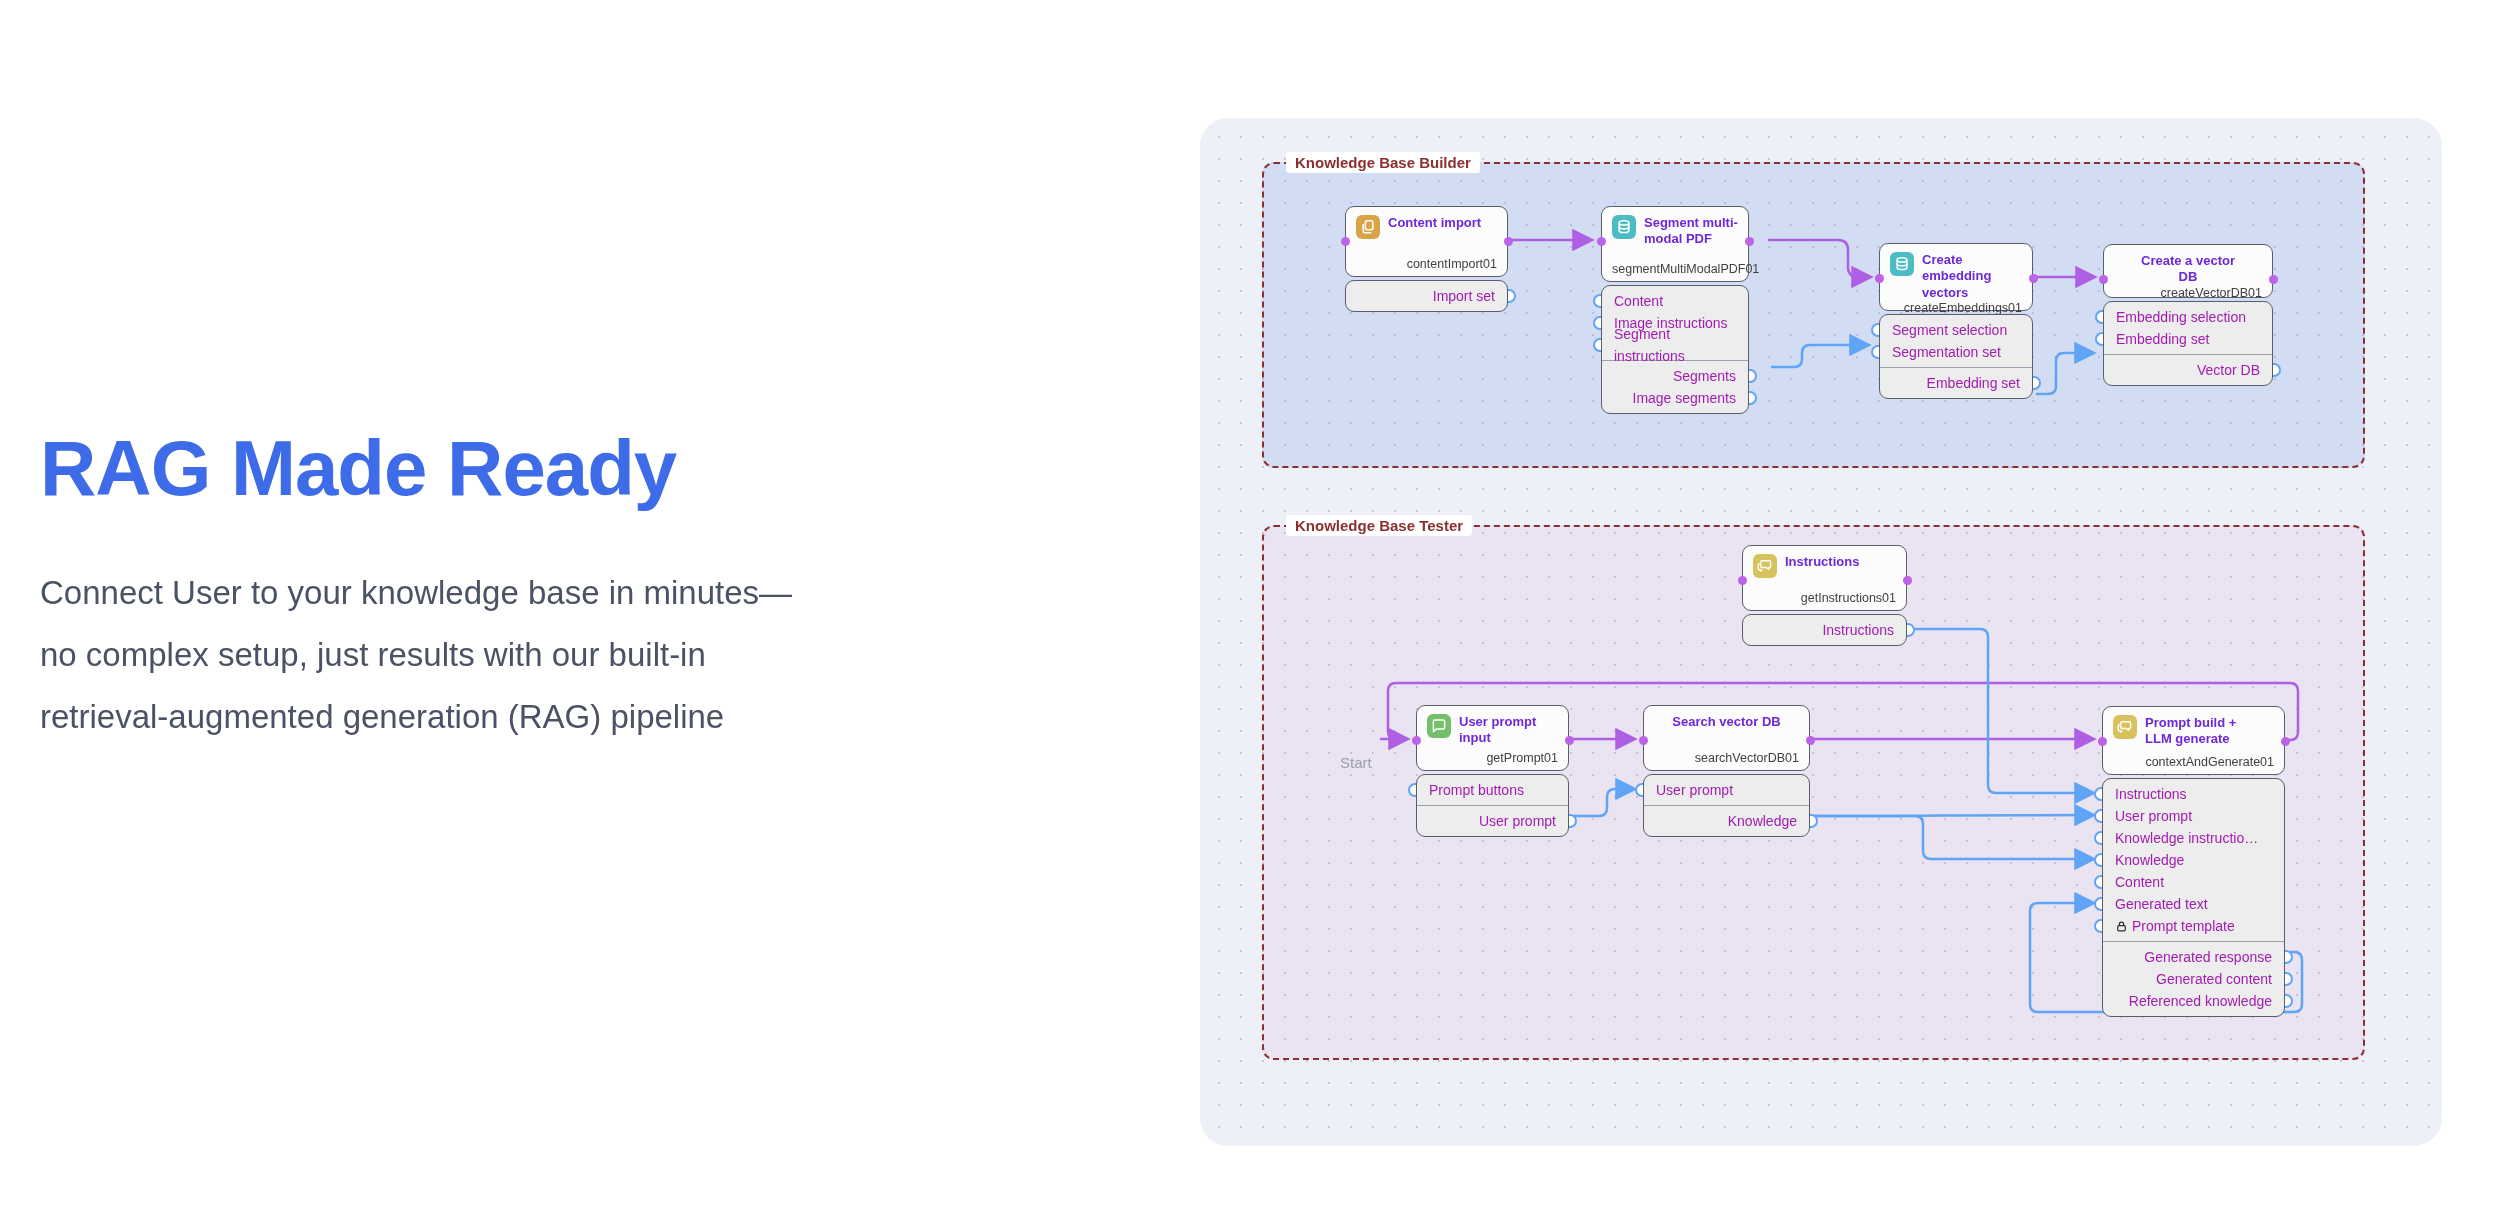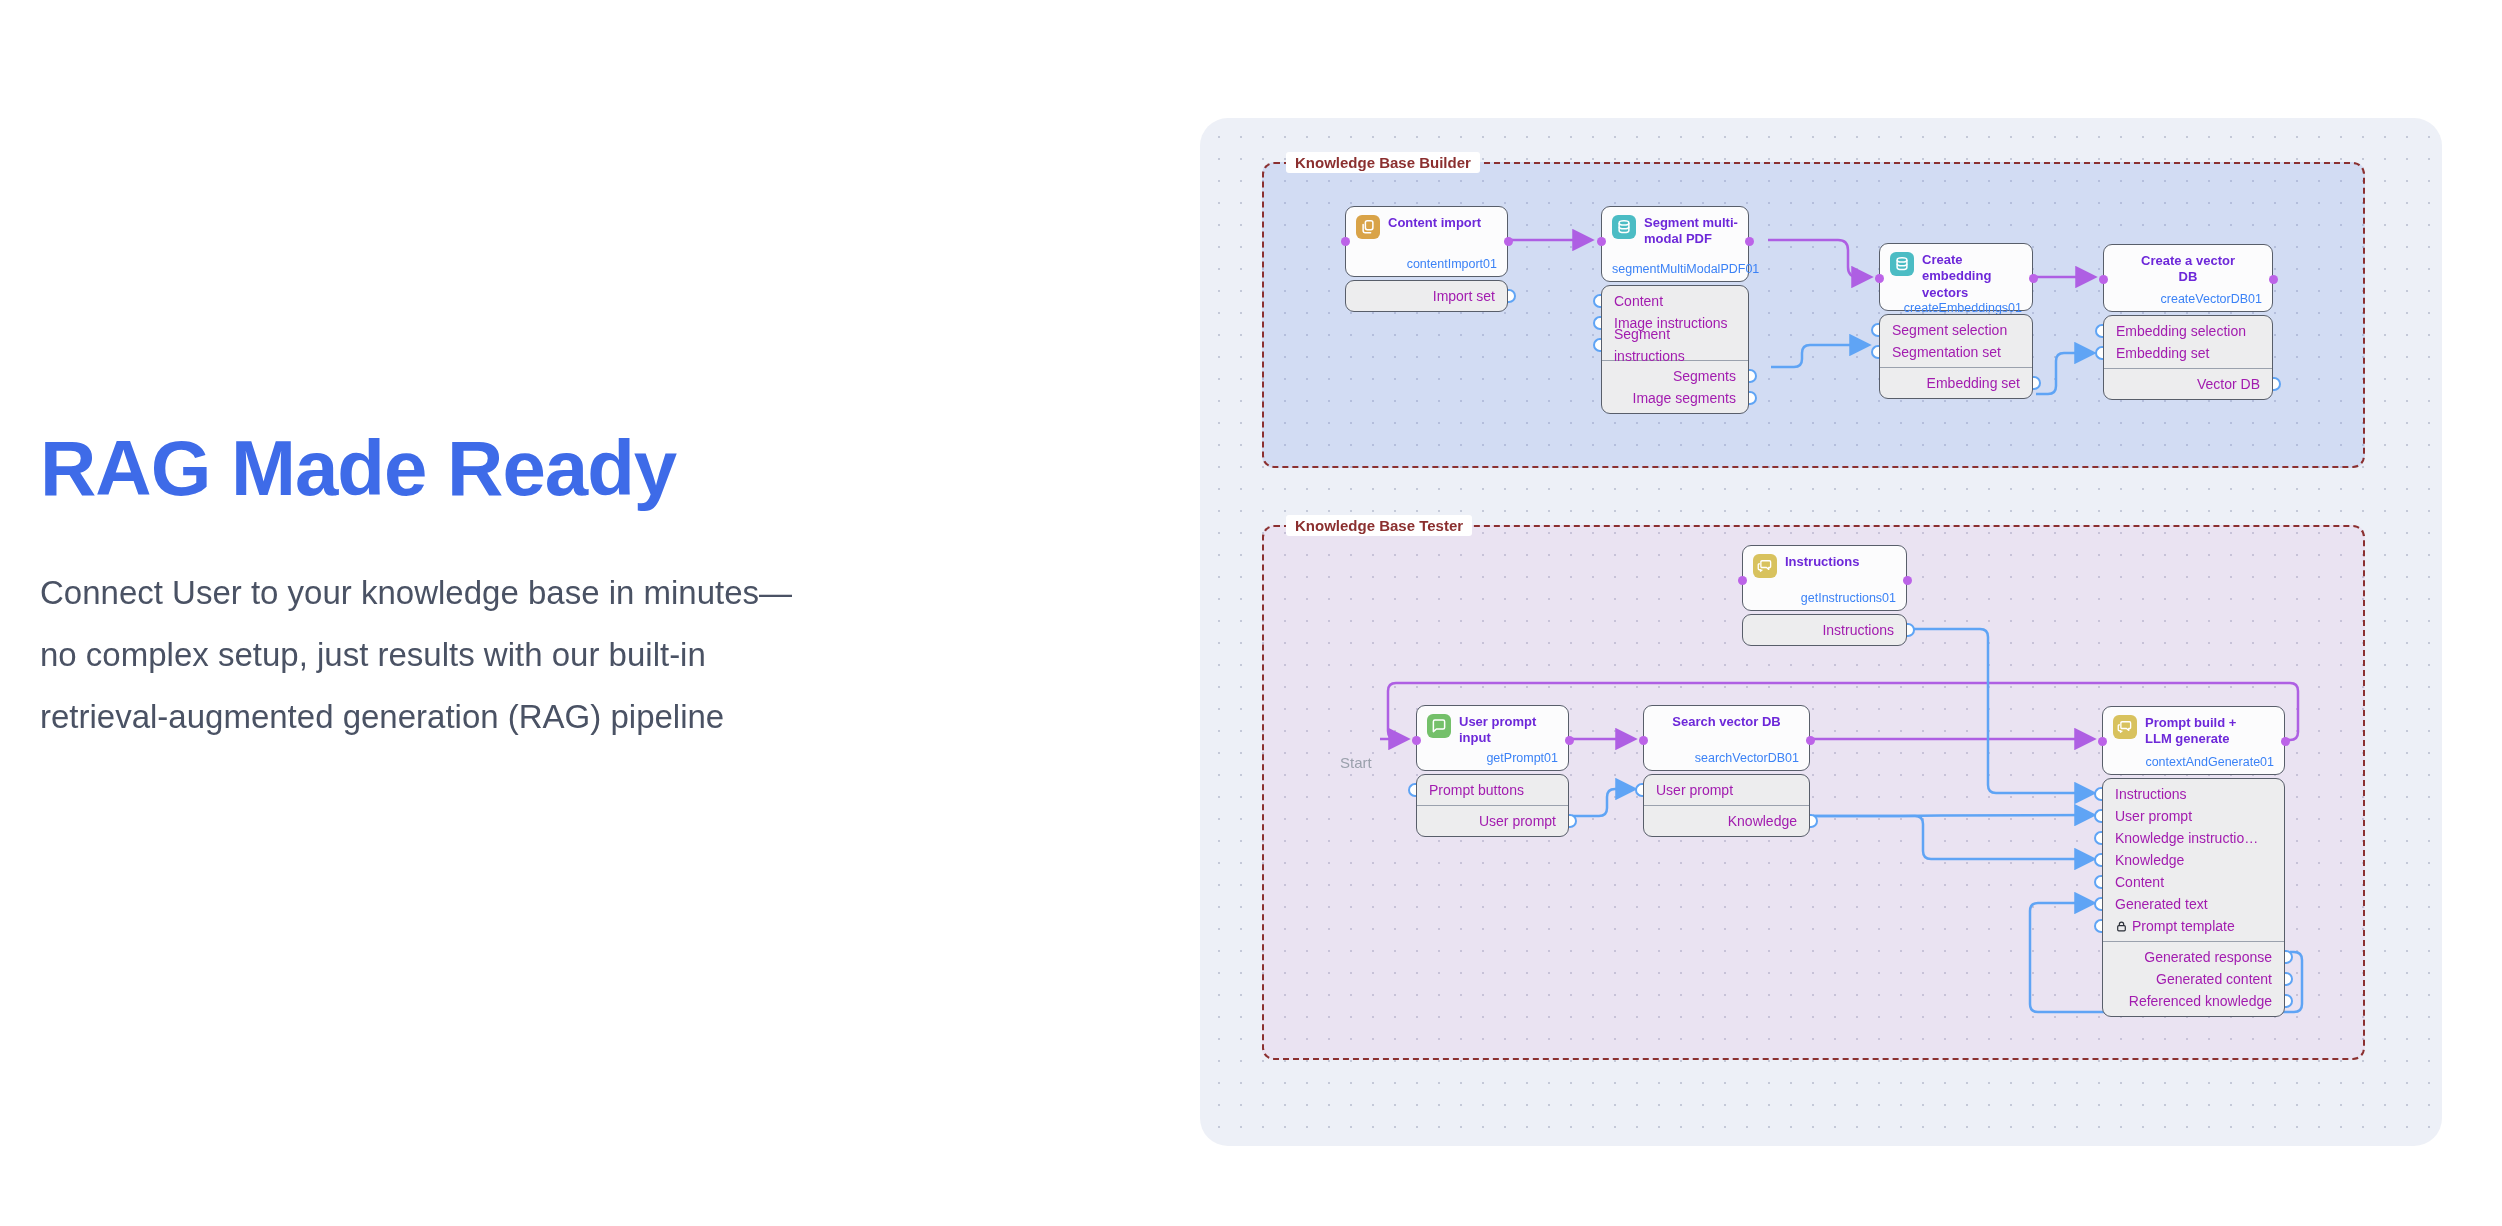--- a/index.html
+++ b/index.html
@@ -28,21 +28,21 @@
 
   
   .node { position:absolute; z-index:2; display:flex; flex-direction:column; gap:3px; }
   .node-header { position:relative; background:#FCFCFD; border:1.5px solid #585E6A; border-radius:9px;
     padding:8px 10px 5px; display:flex; flex-direction:column; }
   .title-row { display:flex; gap:8px; align-items:flex-start; }
   .node-icon { width:24px; height:24px; border-radius:6px; flex:none; display:flex; align-items:center; justify-content:center; }
   .node-icon svg { width:18px; height:18px; }
   .node-title { font-size:13px; font-weight:700; color:#6d28d9; line-height:1.25; white-space:pre-line; }
   .node-title.centered { width:100%; text-align:center; }
-  .node-sub { margin-top:auto; text-align:right; font-size:12.5px; color:#3b82f6; }
+  .node-sub { margin-top:auto; text-align:right; font-size:12.5px; color:#404040; }
   .fdot { position:absolute; width:9px; height:9px; border-radius:50%; background:#BC63E8; top:30px; }
   .fdot.l { left:-5.5px; } .fdot.r { right:-5.5px; }
 
   .node-body { position:relative; background:#EDEDEE; border:1.5px solid #585E6A; border-radius:9px; }
   .psec { padding:4px 0; }
   .psec + .psec { border-top:1.5px solid #9AA1AD; }
   .prow { position:relative; height:22px; line-height:22px; font-size:14px; color:#a21caf; padding:0 12px;
     display:flex; align-items:center; gap:4px; }
   .prow.out { justify-content:flex-end; }
   .pmark { position:absolute; top:4px; width:8px; height:14px; background:#fff; border:2px solid #5FA4F5; }
@@ -204,21 +204,21 @@
             </div>
             <div class="psec">
               <div class="prow out">
                 <span>Embedding set</span>
                 <span class="pmark out"></span>
               </div>
             </div>
           </div>
         </div>
         <div class="node" style="left: 903px; top: 126px; width: 170px;">
-          <div class="node-header" style="height: 68px;">
+          <div class="node-header" style="height: 54px;">
             <div class="title-row">
               <span class="node-title centered">Create a vector
 DB</span>
             </div>
             <span class="node-sub">createVectorDB01</span>
             <span class="fdot l"></span>
             <span class="fdot r"></span>
           </div>
           <div class="node-body">
             <div class="psec">

